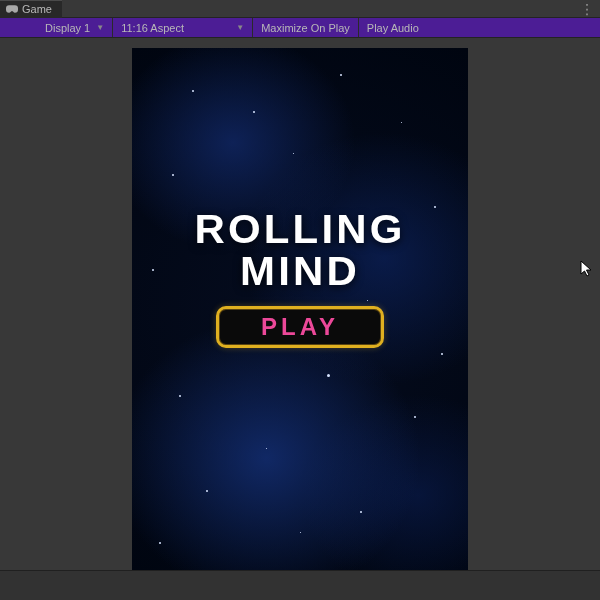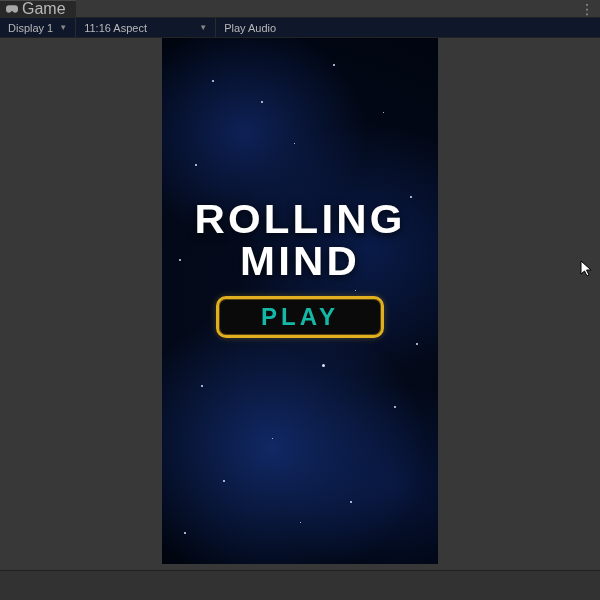--- a/index.html
+++ b/index.html
@@ -13,21 +13,21 @@
 .tab-bar {
   height: 18px;
   background: #383838;
   display: flex;
   align-items: center;
   border-bottom: 1px solid #232323;
 }
 .tab {
   background: #282828;
   color: #b8b8b8;
-  font-size: 16px;
+  font-size: 11px;
   padding: 2px 10px 2px 6px;
   height: 18px;
   display: flex;
   align-items: center;
   gap: 4px;
   border-top: 1px solid #4a4a4a;
 }
 .tab-icon {
   width: 12px; height: 10px;
   display: inline-flex;
@@ -36,26 +36,27 @@
 .tab-icon svg { width: 14px; height: 10px; }
 .kebab {
   margin-left: auto;
   color: #999;
   font-size: 14px;
   padding-right: 6px;
   cursor: pointer;
 }
 .toolbar {
   height: 20px;
-  background: #0f172a;
+  background: #4c1d95;
   border-bottom: 1px solid #232323;
   display: flex;
   align-items: center;
   color: #b8b8b8;
   font-size: 11px;
+  padding-left: 37px;
 }
 .tb-item {
   display: flex;
   align-items: center;
   height: 100%;
   padding: 0 8px;
   border-right: 1px solid #2a2a2a;
   gap: 4px;
   cursor: pointer;
 }
@@ -81,22 +82,22 @@
 }
 .viewport {
   position: relative;
   width: 100%;
   height: 562px;
   background: #383838;
   display: flex;
   justify-content: center;
 }
 .game-frame {
-  margin-top: 0;
-  width: 276px;
+  margin-top: 10px;
+  width: 336px;
   height: 526px;
   background: #000814;
   position: relative;
   overflow: hidden;
 }
 .nebula {
   position: absolute;
   inset: 0;
   background:
     radial-gradient(ellipse 180px 160px at 30% 18%, rgba(18,42,108,0.75), transparent 68%),
@@ -134,21 +135,21 @@
   background: #0a0a0a;
   border: 3px solid #e0b020;
   border-radius: 10px;
   display: flex;
   align-items: center;
   justify-content: center;
   cursor: pointer;
   box-shadow: inset 0 0 0 1px #5a4410, 0 0 6px rgba(224,176,32,0.3);
 }
 .play-label {
-  color: #14b8a6;
+  color: #ec4899;
   font-family: Arial, sans-serif;
   font-weight: 700;
   font-size: 24px;
   letter-spacing: 4px;
 }
 .cursor-arrow {
   position: absolute;
   left: 580px;
   top: 260px;
   pointer-events: none;
@@ -178,20 +179,23 @@
 </div>
 
 <div class="toolbar">
   <div class="tb-item">
     <span>Display 1</span>
     <span class="dropdown-caret">▼</span>
   </div>
   <div class="tb-item" style="min-width:140px;">
     <span>11:16 Aspect</span>
     <span class="dropdown-caret" style="margin-left:auto;">▼</span>
+  </div>
+  <div class="tb-item">
+    <span>Maximize On Play</span>
   </div>
   <div class="tb-item noborder">
     <span>Play Audio</span>
   </div>
 </div>
 
 <div class="viewport">
   <div class="game-frame">
     <div class="nebula"></div>
     <div class="star" style="left:18%;top:8%"></div>

